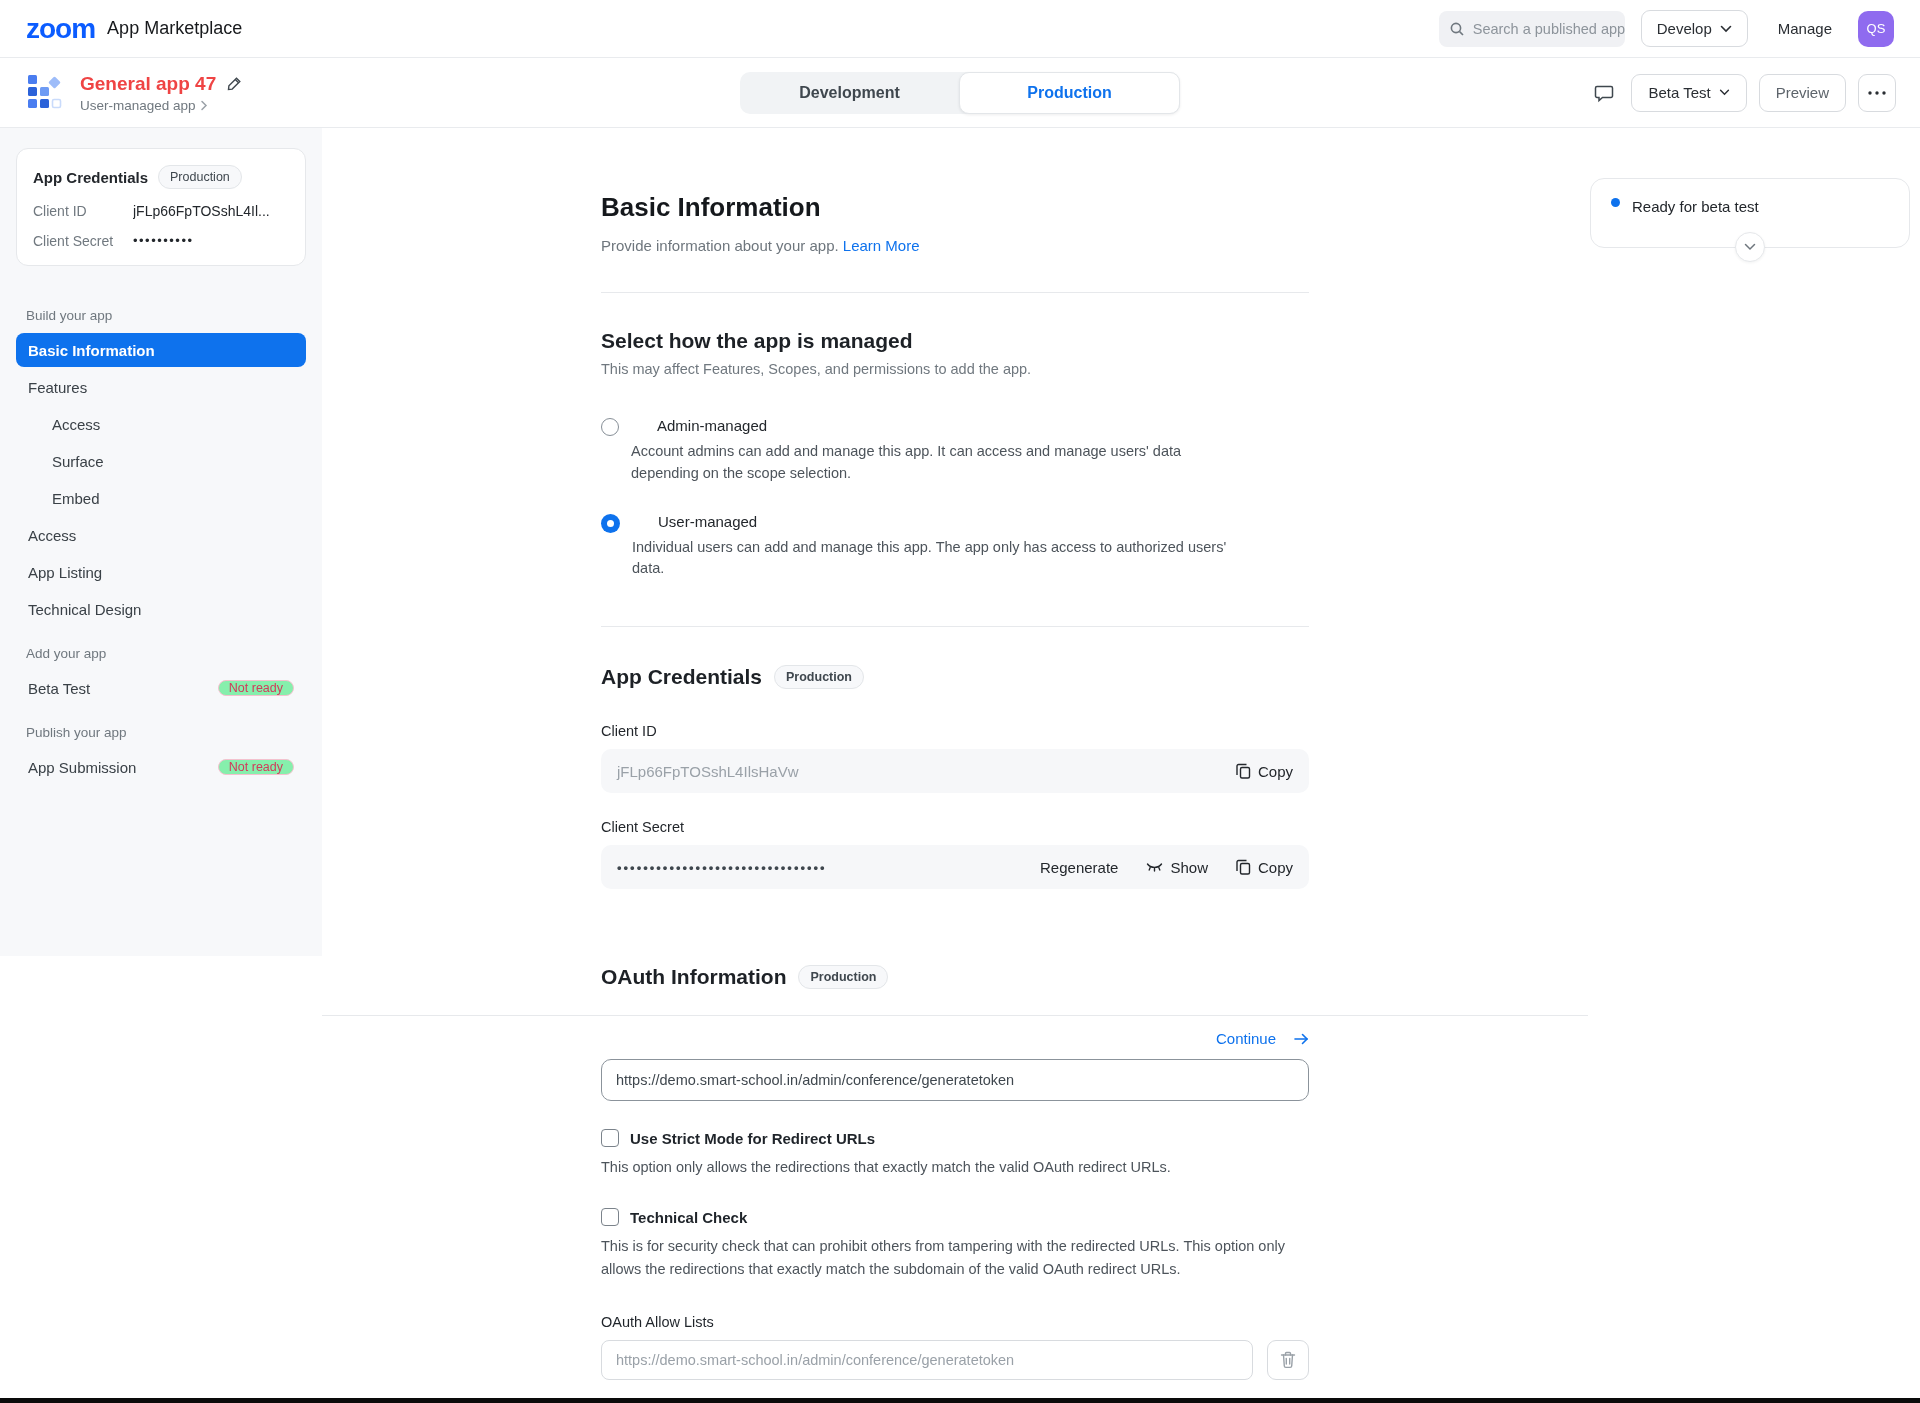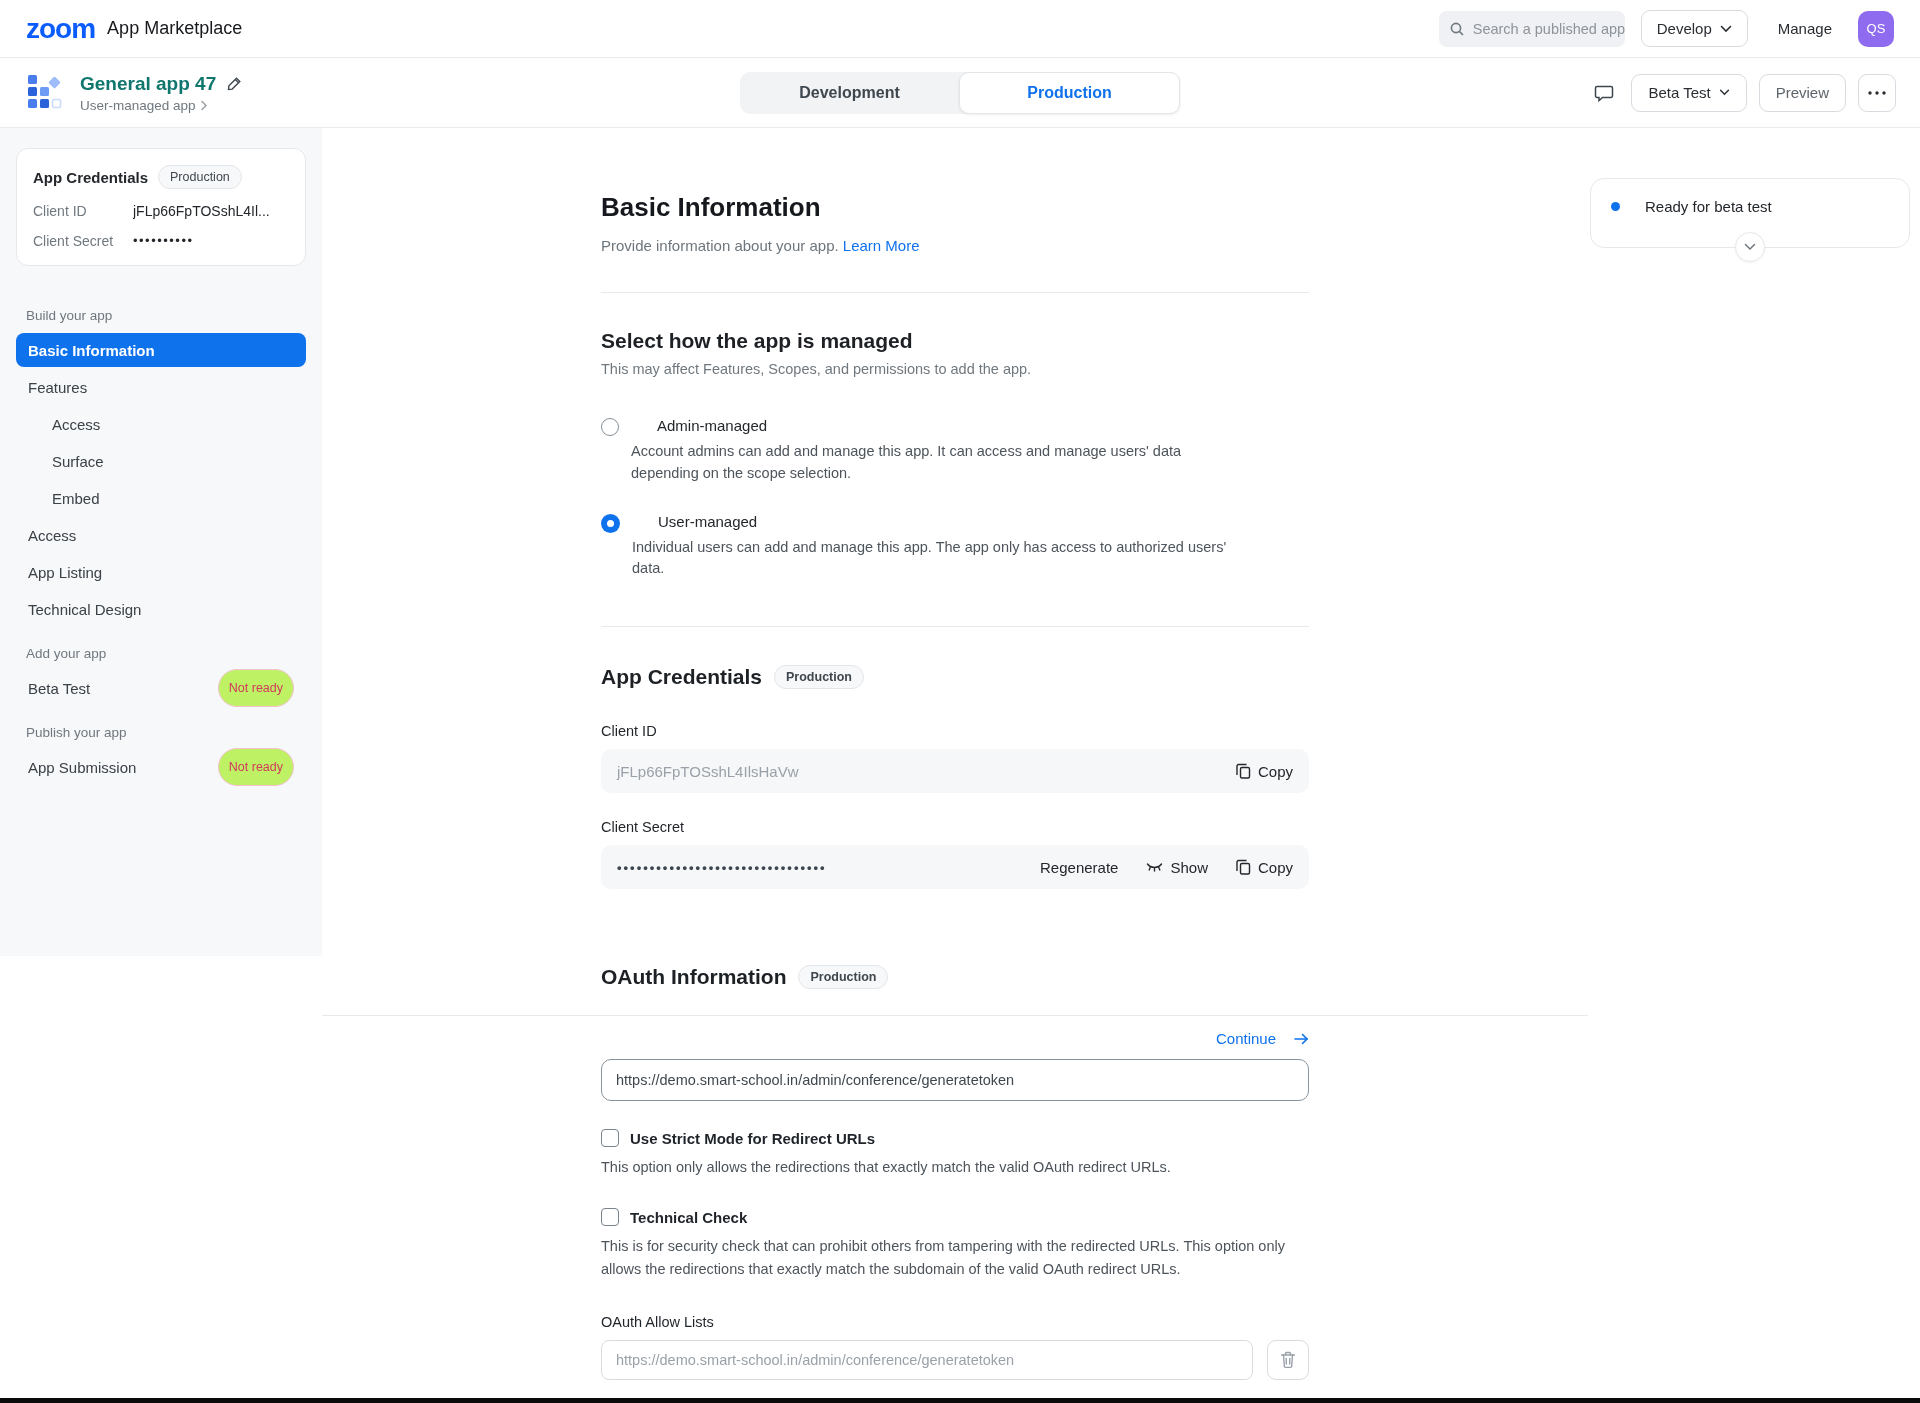--- a/index.html
+++ b/index.html
@@ -20,21 +20,21 @@
   .searchbox input::placeholder { color:#8d949b; }
   .btn { display:inline-flex; align-items:center; justify-content:center; gap:8px; background:#fff; border:1px solid #d8dbdf; border-radius:9px; font-size:15px; color:#2a2e33; cursor:pointer; }
   .develop-btn { margin-left:16px; height:37px; padding:0 15px; }
   .manage { margin-left:30px; font-size:15px; color:#2a2e33; cursor:pointer; }
   .avatar { margin-left:26px; width:36px; height:36px; border-radius:10px; background:#8f6bef; color:#fff; font-size:13px; font-weight:400; display:flex; align-items:center; justify-content:center; cursor:pointer; }
 
   
   .appbar { height:70px; display:flex; align-items:center; padding:0 24px; border-bottom:1px solid #e9ebee; position:relative; background:#fff; }
   .app-identity { display:flex; align-items:center; gap:14px; }
   .app-texts .name-row { display:flex; align-items:center; gap:10px; }
-  .app-name { font-size:19px; font-weight:700; color:#0f766e; }
+  .app-name { font-size:19px; font-weight:700; color:#ef4444; }
   .pencil { color:#3f474e; cursor:pointer; }
   .app-type { margin-top:3px; font-size:13.5px; color:#70787f; display:flex; align-items:center; gap:4px; cursor:pointer; }
   .tabs { position:absolute; left:50%; top:50%; transform:translate(-50%,-50%); width:440px; height:42px; background:#f1f3f5; border-radius:10px; display:flex; }
   .tab { flex:1; display:flex; align-items:center; justify-content:center; font-size:16px; font-weight:700; color:#3f474e; border-radius:10px; cursor:pointer; }
   .tab.active { background:#fff; color:#0e72ed; border:1px solid #e3e6e9; box-shadow:0 1px 3px rgba(20,30,40,.08); }
   .appbar-right { margin-left:auto; display:flex; align-items:center; gap:12px; }
   .icon-btn { background:none; border:none; color:#3f474e; cursor:pointer; padding:4px; }
   .beta-btn,.preview-btn { height:38px; padding:0 16px; }
   .preview-btn { color:#5d646b; }
   .more-btn { width:38px; height:38px; padding:0; }
@@ -54,21 +54,21 @@
   .cred-row { display:flex; margin-top:14px; font-size:14px; }
   .cred-label { width:100px; color:#70787f; flex-shrink:0; }
   .cred-value { color:#23272c; overflow:hidden; white-space:nowrap; }
   .cred-dots { letter-spacing:1.5px; font-size:13px; color:#23272c; }
 
   .nav { padding:6px 16px 0; }
   .nav-section { font-size:13.5px; color:#70787f; margin:20px 10px 10px; }
   .nav-item { height:34px; display:flex; align-items:center; padding:0 12px; border-radius:8px; font-size:15px; color:#3a4147; margin-bottom:3px; cursor:pointer; }
   .nav-item.active { background:#0e72ed; color:#fff; font-weight:700; }
   .nav-item.sub { padding-left:36px; }
-  .badge-notready { margin-left:auto; display:inline-flex; align-items:center; height:38px; padding:0 10px; border:1px solid #f3c2ce; background:#bef264; color:#d13a5b; border-radius:999px; font-size:12.5px; }
+  .badge-notready { margin-left:auto; display:inline-flex; align-items:center; height:16px; padding:0 10px; border:1px solid #f3c2ce; background:#86efac; color:#d13a5b; border-radius:999px; font-size:12.5px; }
 
   
   .page-title { padding-top:64px; font-size:26px; font-weight:700; color:#15181c; }
   .page-sub { margin-top:14px; font-size:15px; color:#6e767d; }
   .link { color:#0e72ed; cursor:pointer; text-decoration:none; }
   .divider { border:none; border-top:1px solid #e7e9ec; margin-top:38px; }
   .divider-full { border:none; border-top:1px solid #e7e9ec; margin-top:26px; width:100%; }
 
   .h2 { margin-top:36px; font-size:21px; font-weight:600; color:#1d2126; display:flex; align-items:center; gap:12px; }
   .h2-sub { margin-top:8px; font-size:14.5px; color:#70787f; }
@@ -102,21 +102,21 @@
 
   .allow-label { margin-top:34px; font-size:14.5px; font-weight:500; color:#1f242a; }
   .allow-row { margin-top:10px; display:flex; align-items:center; gap:14px; }
   .allow-input { flex:1; height:40px; border:1px solid #d8dbdf; border-radius:8px; padding:0 14px; font-family:inherit; font-size:14.5px; color:#6b7artifacts278; outline:none; }
   .allow-input::placeholder { color:#9aa1a8; }
   .trash-btn { width:42px; height:40px; border:1px solid #d8dbdf; border-radius:9px; background:#fff; display:flex; align-items:center; justify-content:center; color:#9aa1a8; cursor:pointer; }
   .add-btn { margin-top:22px; height:38px; padding:0 16px; font-size:15px; }
 
   
   .status-card { position:absolute; left:1590px; top:178px; width:320px; background:#fff; border:1px solid #e6e8eb; border-radius:14px; padding:19px 20px 32px; }
-  .status-row { display:flex; align-items:center; gap:25px; }
+  .status-row { display:flex; gap:12px; }
   .status-dot { width:9px; height:9px; border-radius:50%; background:#0e72ed; }
   .status-text { font-size:15px; color:#23272c; }
   .status-chevron { position:absolute; left:50%; bottom:-15px; transform:translateX(-50%); width:30px; height:30px; border-radius:50%; background:#fff; border:1px solid #e6e8eb; display:flex; align-items:center; justify-content:center; color:#6e767d; cursor:pointer; box-shadow:0 1px 3px rgba(20,30,40,.06); }
 
   .bottom-bar { position:absolute; left:0; bottom:0; width:100%; height:5px; background:#0a0a0a; }
 </style>
 </head>
 <body>
 
 <header class="topnav">

